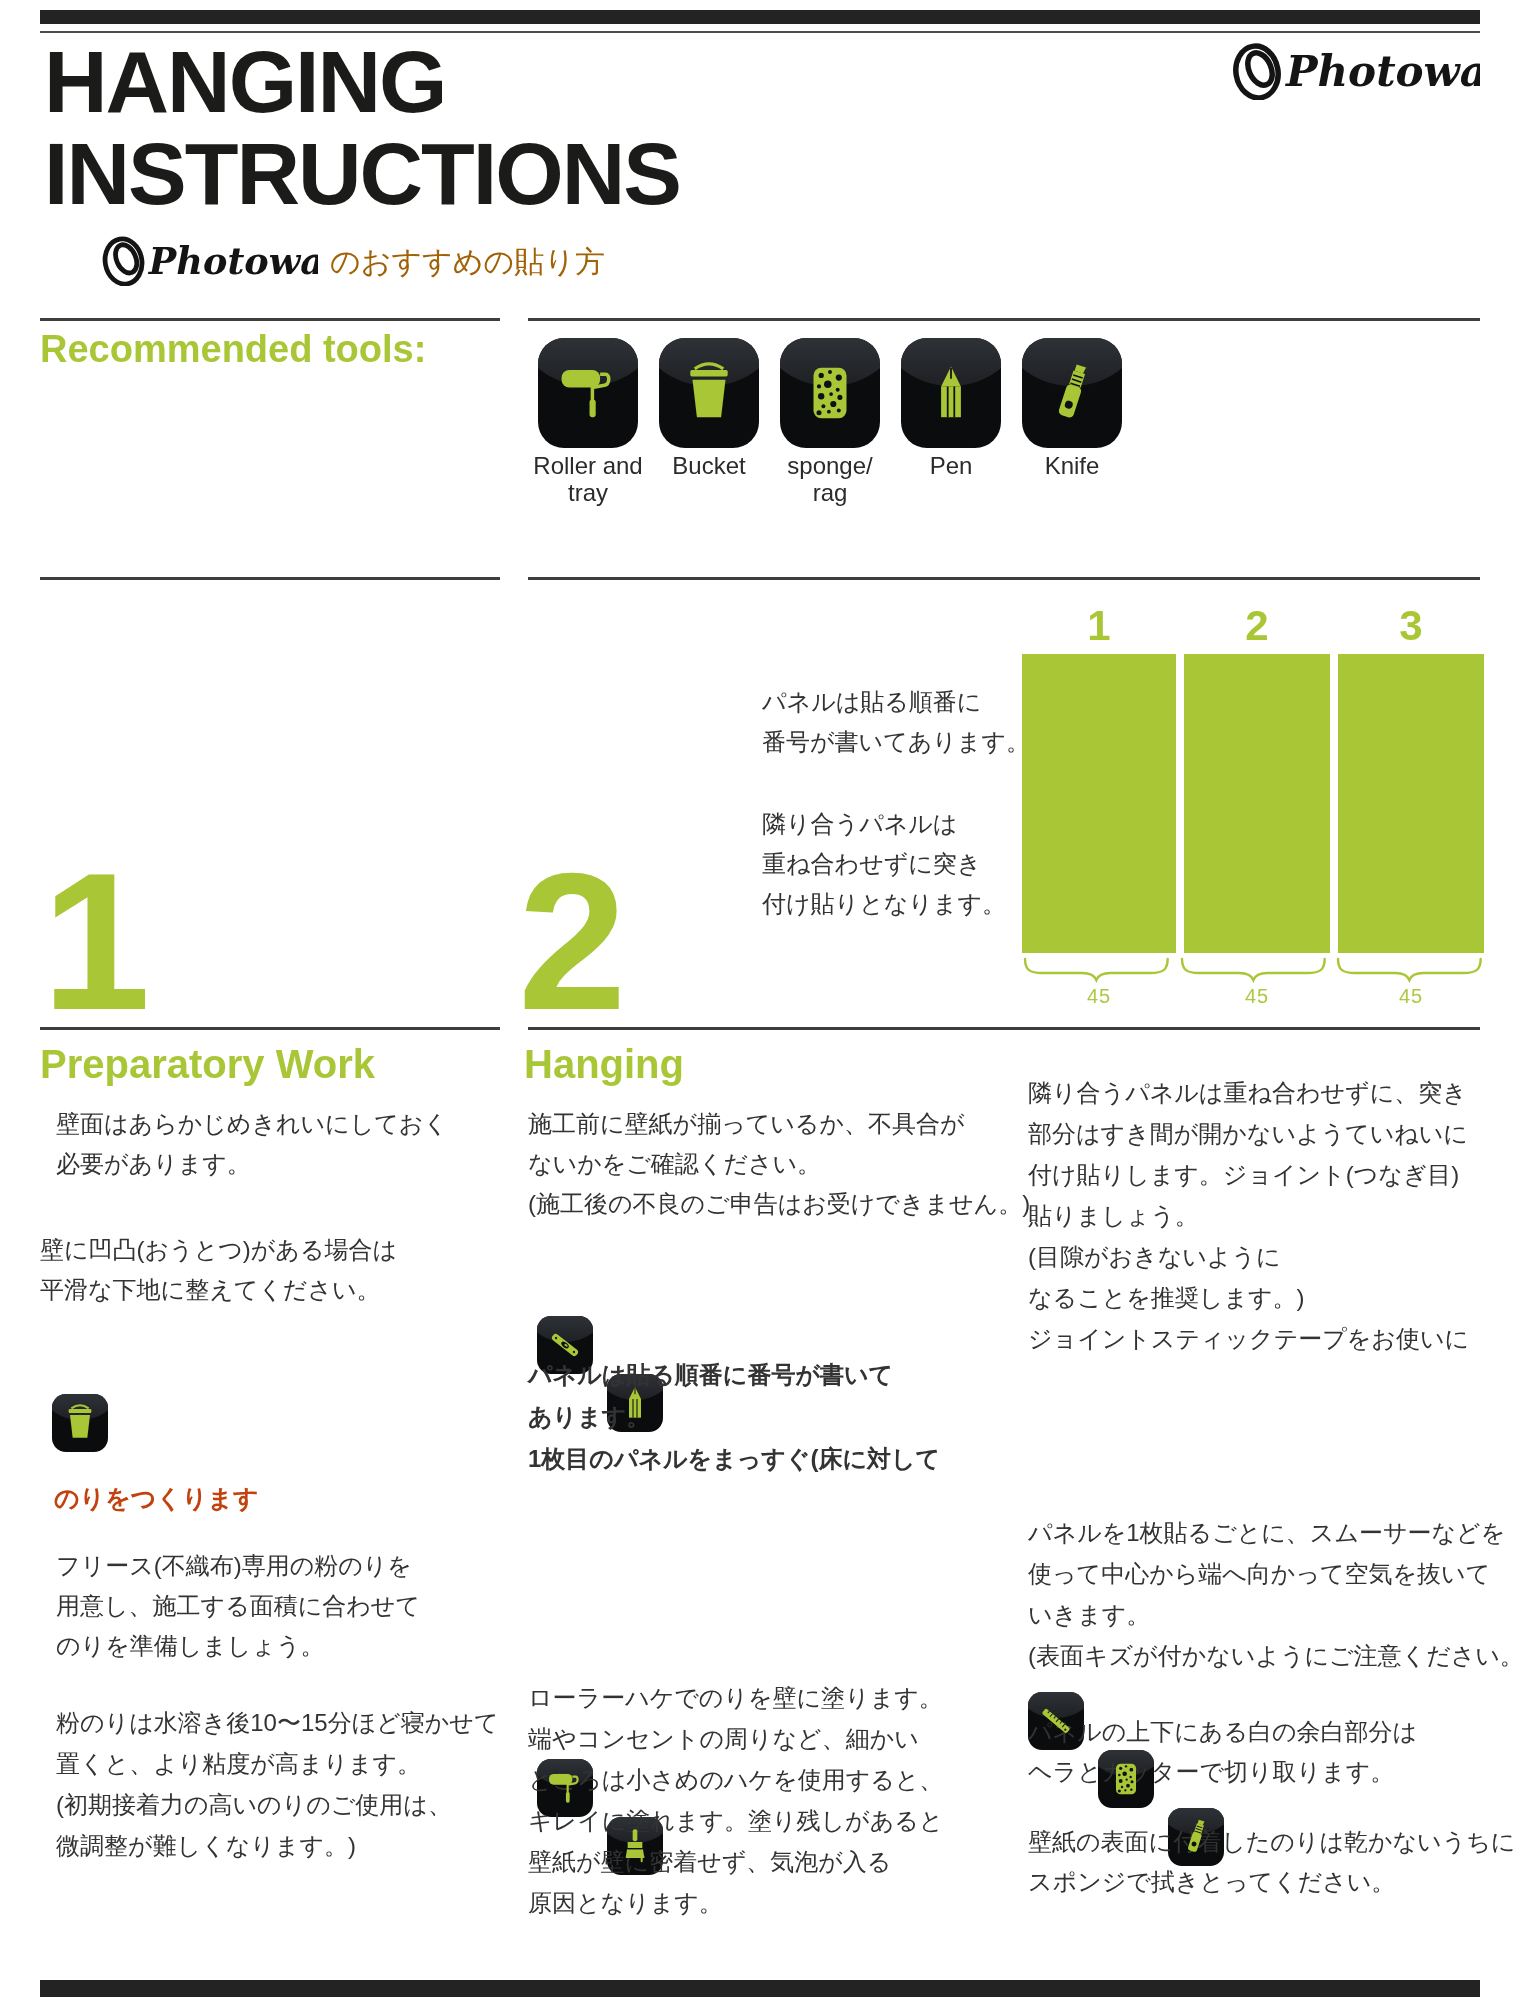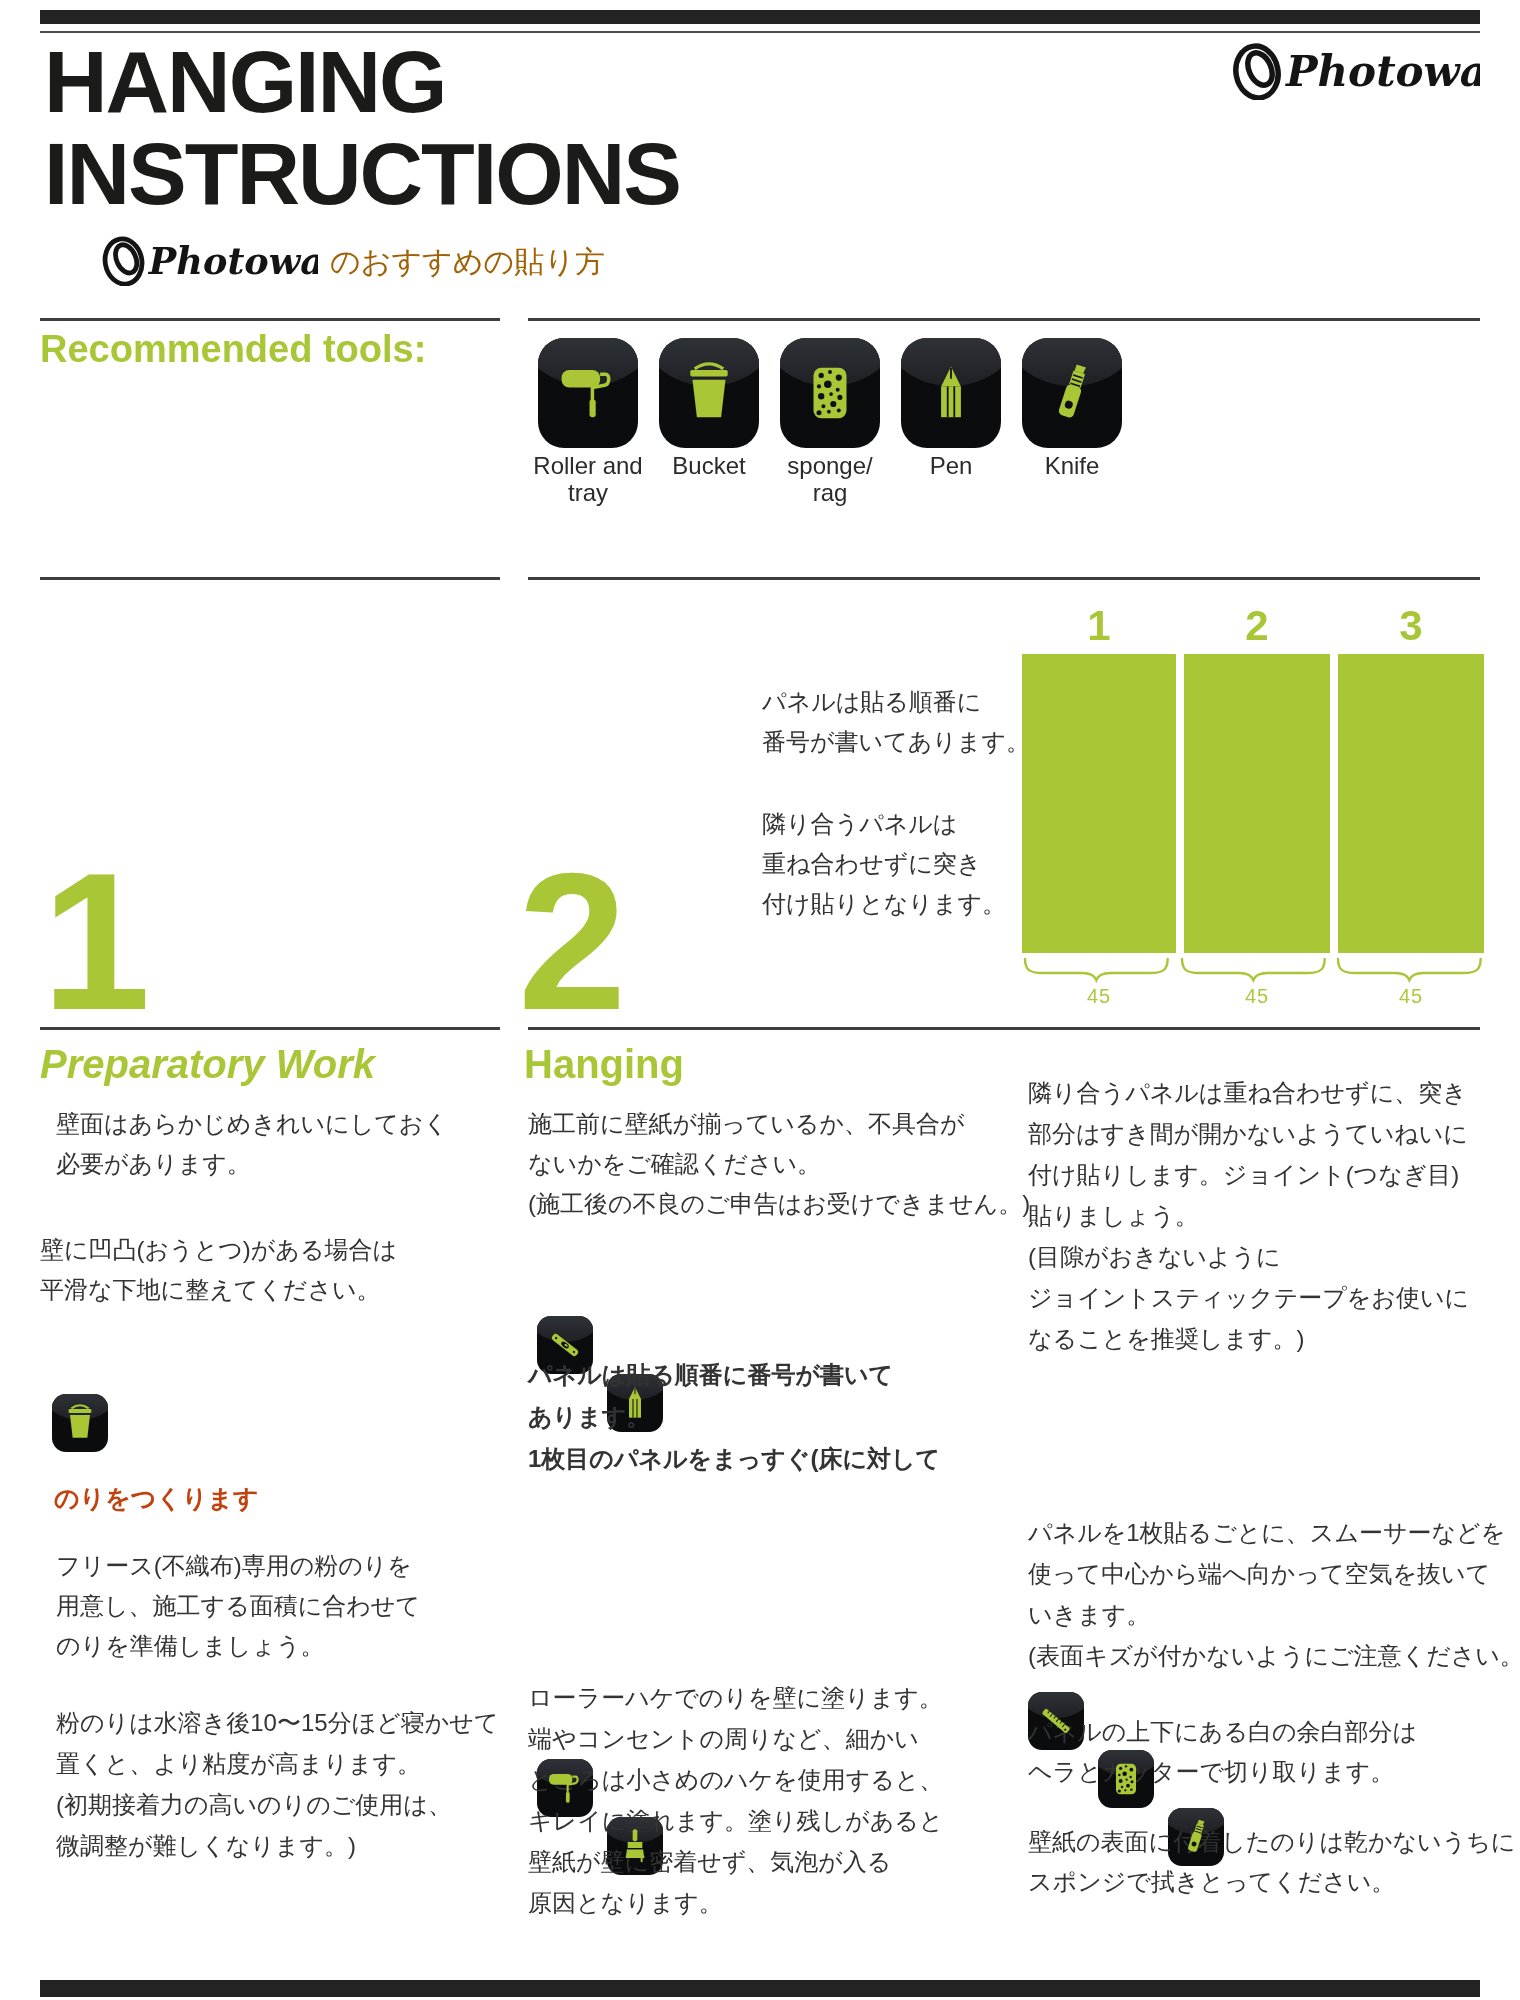--- a/index.html
+++ b/index.html
@@ -238,21 +238,21 @@
   </div>
   <div class="abs panel-row" style="top:985px;">
     <div class="size-label pw1">45</div>
     <div class="size-label pw2">45</div>
     <div class="size-label pw3">45</div>
   </div>
 
   <div class="abs divider" style="left:40px; top:1027px; width:460px;"></div>
   <div class="abs divider" style="left:528px; top:1027px; width:952px;"></div>
 
-  <div class="abs col-heading" style="left:40px; top:1042px;font-style:italic;">Preparatory Work</div>
+  <div class="abs col-heading" style="left:40px; top:1042px;">Preparatory Work</div>
   <div class="abs jp" style="left:56px; top:1104px;">
       <div class="ln">壁面はあらかじめきれいにしておく</div>
       <div class="ln">必要があります。</div>
     </div>
   <div class="abs jp" style="left:40px; top:1230px;">
       <div class="ln">壁に凹凸(おうとつ)がある場合は</div>
       <div class="ln">平滑な下地に整えてください。</div>
     </div>
   <div class="abs tile small" style="left:52px; top:1394px;">
       <svg class="glyph">
@@ -311,22 +311,22 @@
       <div class="ln">壁紙が壁に密着せず、気泡が入る</div>
       <div class="ln">原因となります。</div>
     </div>
 
   <div class="abs jp" style="left:1028px; top:1072px; line-height:41px;">
       <div class="ln">隣り合うパネルは重ね合わせずに、突き</div>
       <div class="ln">部分はすき間が開かないようていねいに</div>
       <div class="ln">付け貼りします。ジョイント(つなぎ目)</div>
       <div class="ln">貼りましょう。</div>
       <div class="ln">(目隙がおきないように</div>
+      <div class="ln">なることを推奨します。)</div>
       <div class="ln">ジョイントスティックテープをお使いに</div>
-      <div class="ln">なることを推奨します。)</div>
     </div>
   <div class="abs tile small" style="left:1028px; top:1402px;">
       <svg class="glyph">
         <use href="#sym-ruler"></use>
       </svg>
     </div>
   <div class="abs tile small" style="left:1098px; top:1402px;">
       <svg class="glyph">
         <use href="#sym-sponge"></use>
       </svg>

